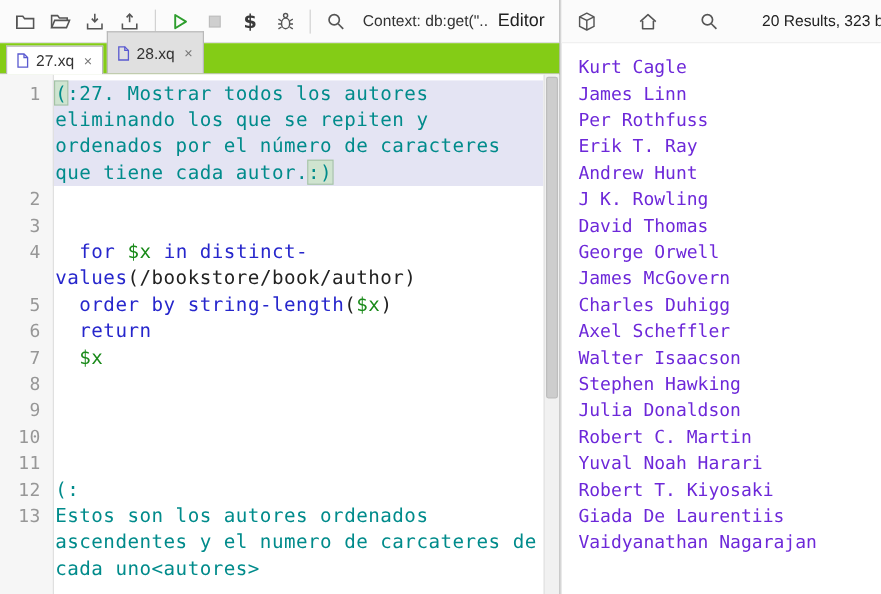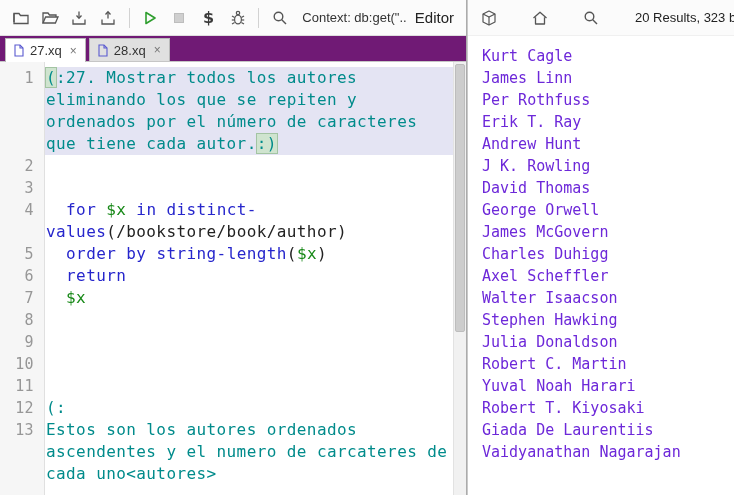--- a/index.html
+++ b/index.html
@@ -20,25 +20,25 @@
   .tb-btn svg { display: block; }
   .tb-sep { width: 1px; height: 20px; background: #d2d2d2; margin: 0 4px; }
   .dollar { font-size: 16px; font-weight: bold; color: #3a3a3a; font-family: "DejaVu Sans", sans-serif; }
   .context-label { font-size: 13px; color: #333; margin-left: 6px; white-space: nowrap;
     overflow: hidden; text-overflow: clip; }
   .flex-spacer { flex: 1; }
   .editor-title { font-size: 15px; color: #222; margin-right: 4px; text-align: right; }
   .results-summary { font-size: 13px; color: #222; margin-left: 6px; white-space: nowrap; }
 
   
-  .tabbar { height: 26px; flex: 0 0 26px; background: #701a75; border-bottom: 1px solid #c6c6c6;
+  .tabbar { height: 26px; flex: 0 0 26px; background: #84cc16; border-bottom: 1px solid #c6c6c6;
     display: flex; align-items: flex-end; padding: 0 0 0 5px; }
   .tab { display: inline-flex; align-items: center; gap: 5px; padding: 3px 8px 3px 7px;
     font-size: 13px; color: #333; border: 1px solid #b9b9b9; border-bottom: none;
-    margin-right: 3px; cursor: pointer; height: 23px; }
+    margin-right: 3px; cursor: pointer; height: 35px; }
   .tab.active { background: #fff; margin-bottom: -1px; height: 24px; }
   .tab.inactive { background: #e0e0e0; }
   .tab-close { color: #777; font-size: 12px; line-height: 1; margin-left: 3px; cursor: pointer; }
 
   
   .editor-wrap { flex: 1; display: flex; overflow: hidden; background: #fff; }
   .editor-lines { flex: 1; position: relative; padding-top: 5px; overflow: hidden;
     background: linear-gradient(to right, #f6f6f6 0, #f6f6f6 44px, #ffffff 44px);
     font-family: "DejaVu Sans Mono", monospace; font-size: 16px; line-height: 22px;
     letter-spacing: 0.4px; }

